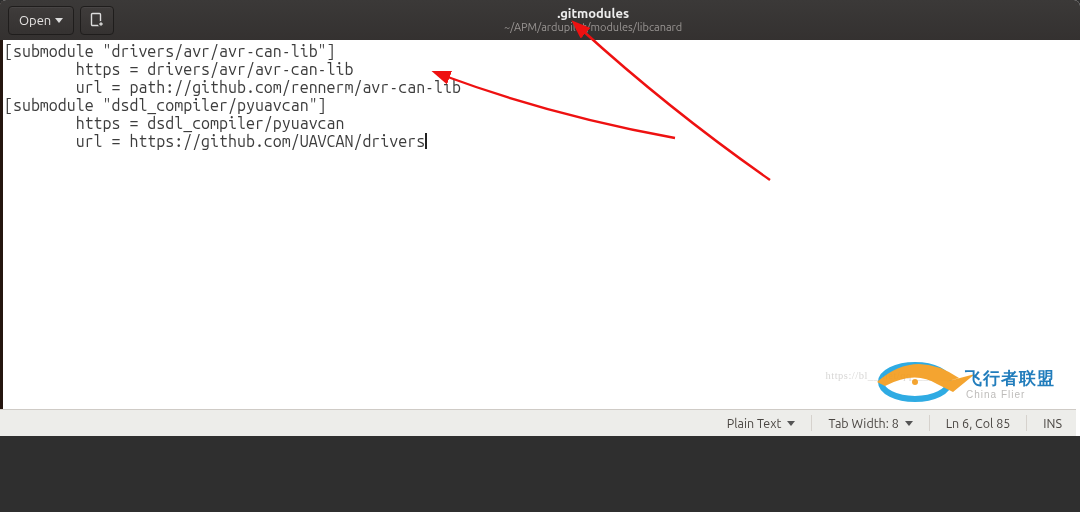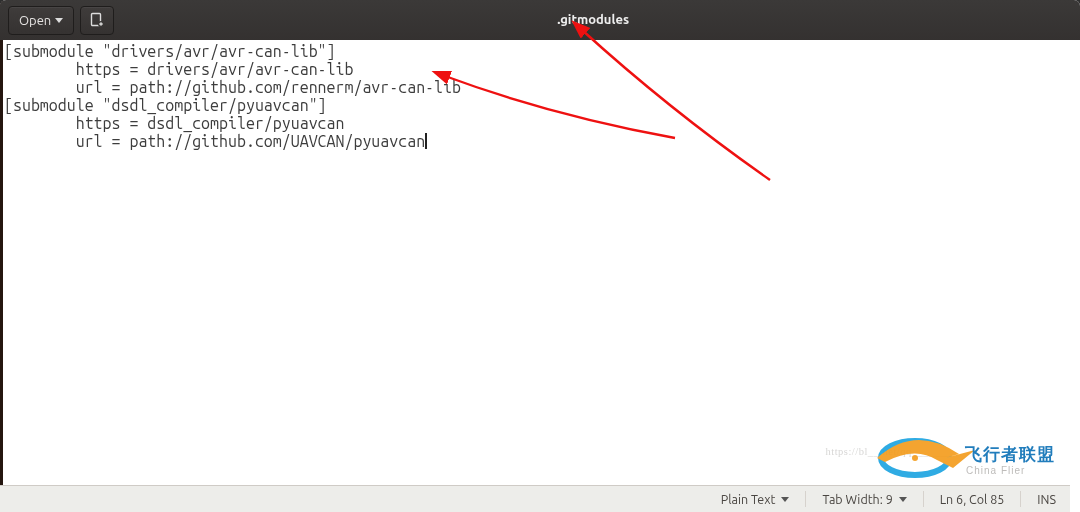--- a/index.html
+++ b/index.html
@@ -1,34 +1,34 @@
 <!DOCTYPE html>
 <html><head>
 <meta charset="utf-8">
 <style>
   html,body{margin:0;padding:0;width:1080px;height:512px;font-family:Ubuntu,Cantarell,Arial,sans-serif;background:#2f2f2f;overflow:hidden}
-  .window{position:absolute;left:0;top:0;width:1080px;height:512px;background:#fff;border-radius:6px 6px 0 0;overflow:hidden}
+  .window{position:absolute;left:0;top:0;width:1080px;height:436px;background:#fff;border-radius:6px 6px 0 0;overflow:hidden}
   .leftpad{position:absolute;left:0;top:0;width:3px;height:100%;background:#24150f}
   .titlebar{position:relative;height:40px;background:#2d2a29;color:#ddd;display:flex;align-items:center;padding:0 8px;
     background:linear-gradient(#3b3938,#343130)}
   .tb-left,.tb-right{display:flex;align-items:center;gap:6px}
   .tb-center{flex:1;text-align:center;margin-top:-2px}
   .tb-title{font-weight:bold;font-size:13px;color:#eee}
   .tb-sub{font-size:11px;color:#9a9694;margin-top:1px}
   .btn{height:27px;background:linear-gradient(#3f3c3b,#353231);border:1px solid #1f1d1c;border-radius:4px;color:#e6e4e3;
     font-size:13px;display:flex;align-items:center;justify-content:center;padding:0 10px;cursor:pointer;box-shadow:inset 0 1px 0 rgba(255,255,255,.05)}
   .btn.icon{width:32px;padding:0}
   .tri{width:0;height:0;border-left:4px solid transparent;border-right:4px solid transparent;border-top:5px solid #ddd;margin-left:4px}
   .wc{width:19px;height:19px;border-radius:50%;display:flex;align-items:center;justify-content:center;background:#524f4d;color:#cfcac7;font-size:10px;cursor:pointer;border:1px solid #3a3836}
   .wc.close{background:#e95420;color:#fff}
   .editor{position:absolute;left:3px;right:0;top:40px;bottom:26px;background:#fff;color:#3d3d3d;
     font-family:"Ubuntu Mono","DejaVu Sans Mono",Menlo,Consolas,monospace;font-size:16px;line-height:18px;
     white-space:pre;padding:2px 2px 2px 1px}
   .cursor{display:inline-block;width:1.5px;height:16px;background:#222;vertical-align:-2px;margin-left:0}
-  .statusbar{position:absolute;left:0;right:10px;bottom:0;height:26px;background:#ededea;border-top:1px solid #cfcbc6;
+  .statusbar{position:absolute;left:0;right:4px;bottom:0;height:26px;background:#ededea;border-top:1px solid #cfcbc6;
     display:flex;align-items:center;justify-content:flex-end;gap:16px;padding:0 14px;color:#4a4642;font-size:12.5px}
   .statusbar .sep{width:1px;height:16px;background:#d6d2cd}
   .dd{display:flex;align-items:center;gap:6px;cursor:pointer}
   .dd .tri2{width:0;height:0;border-left:4px solid transparent;border-right:4px solid transparent;border-top:5px solid #555}
   svg.arrow{position:absolute;pointer-events:none}
   .watermark{position:absolute;right:8px;bottom:20px;width:205px;height:64px;opacity:.9}
   .wm-txt-lg{font-family:"Microsoft YaHei",Arial,sans-serif;font-size:17px;font-weight:700;fill:#0a6fb5;letter-spacing:1px}
   .wm-txt-sm{font-family:Arial,sans-serif;font-size:10px;fill:#b7b5b3;letter-spacing:1px}
   .hand{font-family:"Comic Sans MS","Segoe Script",cursive;font-size:10.5px;color:#b7b5b3;position:absolute;right:128px;bottom:55px;letter-spacing:.5px;opacity:.55}
 </style>
@@ -47,29 +47,30 @@
       <div class="btn icon">
         <svg width="16" height="16" viewBox="0 0 16 16">
           <rect x="2.5" y="1.5" width="9" height="12" rx="1" fill="none" stroke="#ddd" stroke-width="1.4"></rect>
           <circle cx="12" cy="12" r="3" fill="#3a3836"></circle>
           <path d="M12 10.3v3.4M10.3 12h3.4" stroke="#ddd" stroke-width="1.3"></path>
         </svg>
       </div>
     </div>
     <div class="tb-center">
       <div class="tb-title">.gitmodules</div>
+      <div class="tb-sub">~/APM/ardupilot/modules/libcanard</div>
     </div>
   </div>
 
   <div class="editor"><span>[submodule "drivers/avr/avr-can-lib"]</span>
 <span>        https = drivers/avr/avr-can-lib</span>
 <span>        url = path://github.com/rennerm/avr-can-lib</span>
 <span>[submodule "dsdl_compiler/pyuavcan"]</span>
 <span>        https = dsdl_compiler/pyuavcan</span>
-<span>        url = path://github.com/UAVCAN/pyuavcan</span><span class="cursor"></span></div>
+<span>        url = https://github.com/UAVCAN/drivers</span><span class="cursor"></span></div>
 
   <svg class="arrow" style="left:430px;top:70px" width="260" height="70">
     <defs>
         <marker id="ah1" markerWidth="10" markerHeight="10" refX="2" refY="3" orient="auto">
           <path d="M0 0L0 6L8 3z" fill="#e11"></path>
         </marker>
       </defs>
     <path d="M245 68 Q120 45 15 6" stroke="#e11" stroke-width="2.4" fill="none" marker-end="url(#ah1)"></path>
   </svg>
   <svg class="arrow" style="left:570px;top:20px" width="210" height="170">
@@ -90,21 +91,21 @@
     <text x="99" y="46" class="wm-txt-sm">China Flier</text>
   </svg>
 
   <div class="statusbar">
     <div class="dd">
       <span>Plain Text</span>
       <span class="tri2"></span>
     </div>
     <span class="sep"></span>
     <div class="dd">
-      <span>Tab Width: 9</span>
+      <span>Tab Width: 8</span>
       <span class="tri2"></span>
     </div>
     <span class="sep"></span>
     <span>Ln 6, Col 85</span>
     <span class="sep"></span>
     <span>INS</span>
   </div>
 </div>
 
 </body></html>

